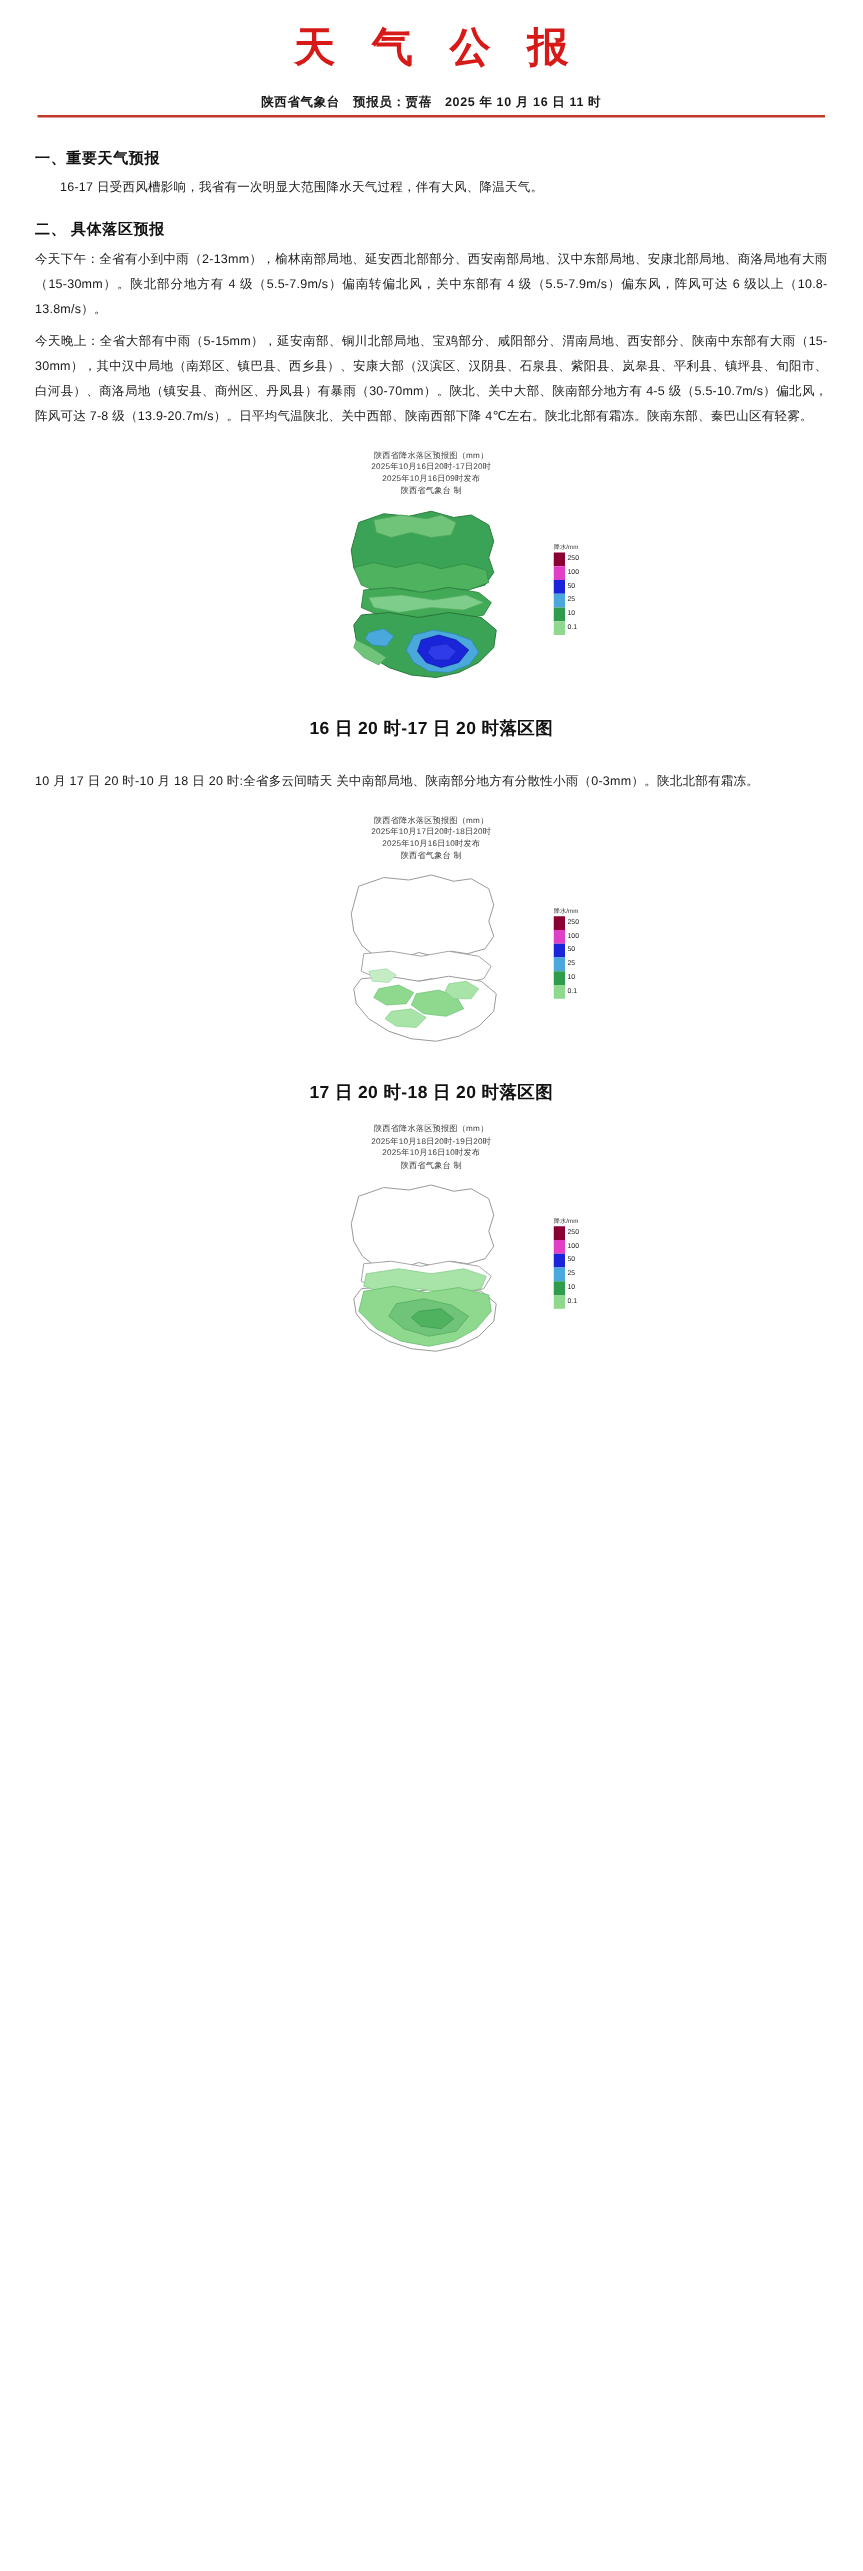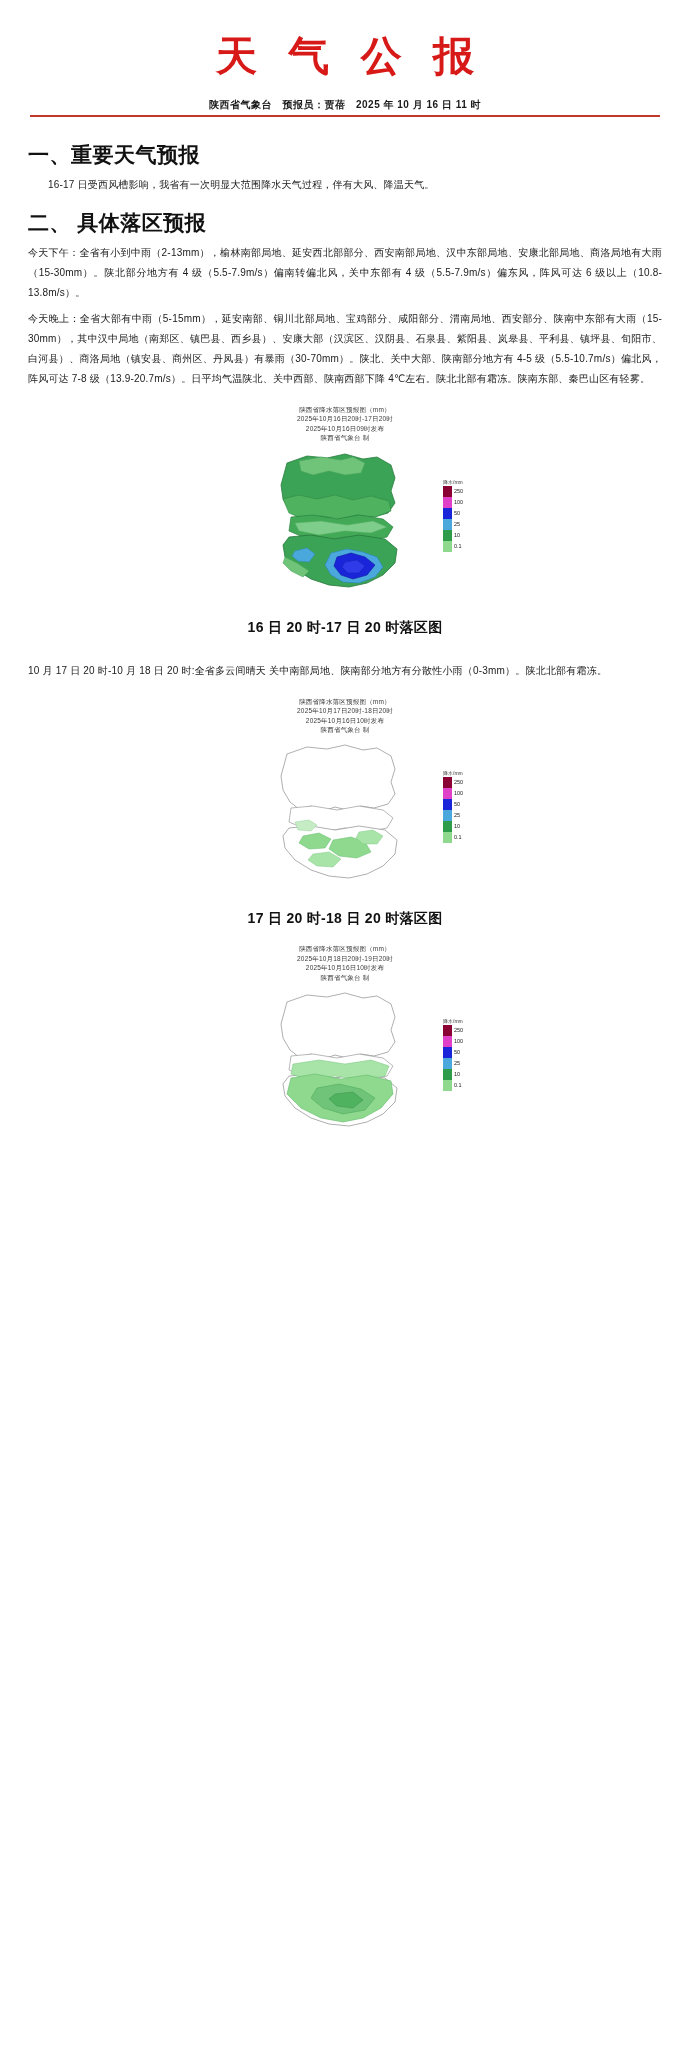--- a/index.html
+++ b/index.html
@@ -9,44 +9,44 @@
     background: #ffffff;
     font-family: "Liberation Sans", "DejaVu Sans", sans-serif;
     color: #1a1a1a;
   }
   .page { width:690px; padding: 0 0 24px 0; position: relative; }
 
   
   .doc-title {
     text-align: center;
     color: #d71a18;
-    font-size: 41px;
+    font-size: 33px;
     font-weight: 700;
     letter-spacing: 10px;
-    padding: 29px 0 14px 0;
+    padding: 16px 0 14px 0;
     text-indent: 10px;
   }
   .byline-wrap {
     margin: 0 30px 0 30px;
     border-bottom: 2px solid #c0392b;
     padding-bottom: 3px;
   }
   .byline {
     text-align: center;
     font-size: 10px;
     font-weight: 600;
     color: #1a1a1a;
     letter-spacing: .5px;
     white-space: nowrap;
   }
 
   
   .content { padding: 10px 28px 0 28px; }
   h2.sec {
-    font-size: 21px;
+    font-size: 12px;
     font-weight: 700;
     margin: 14px 0 6px 0;
     letter-spacing: .5px;
     color: #111;
   }
   p.para {
     font-size: 10px;
     line-height: 2.0;
     margin: 6px 0 6px 0;
     text-align: justify;

